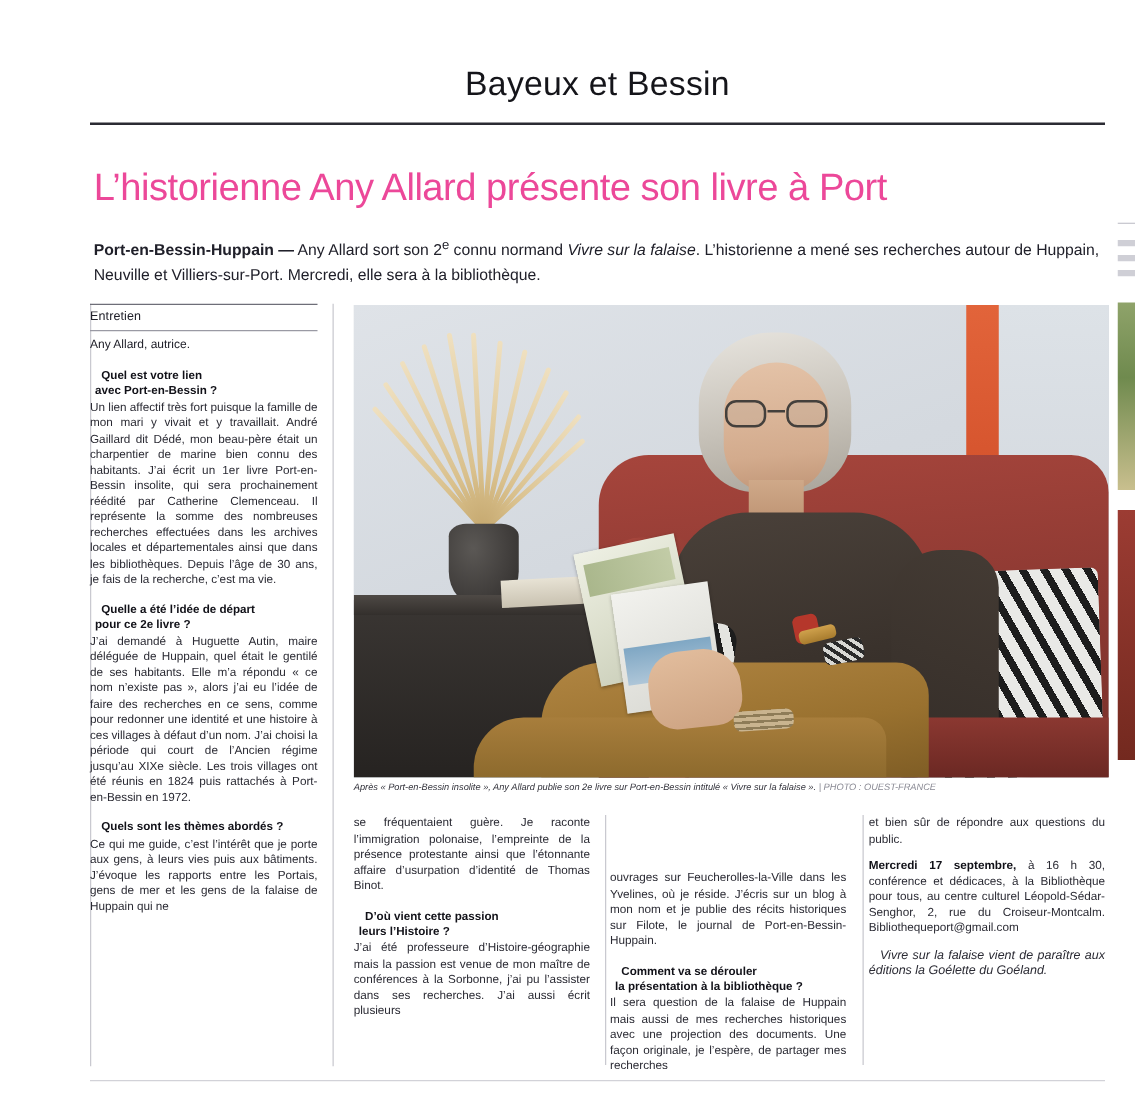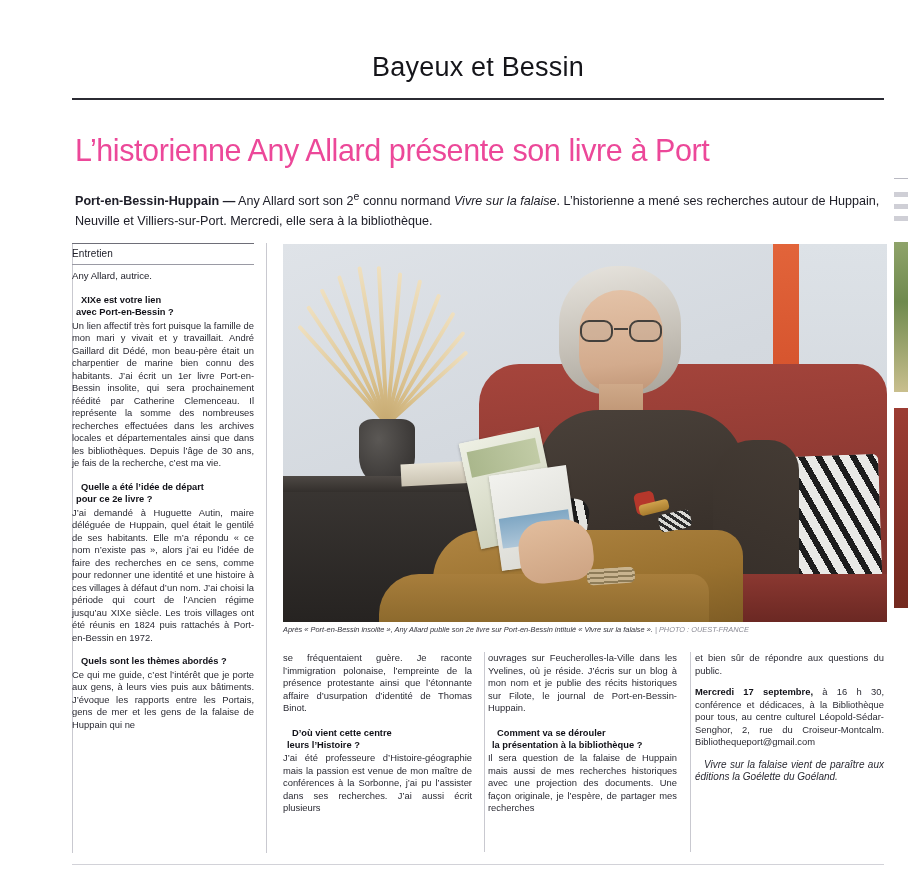--- a/index.html
+++ b/index.html
@@ -251,21 +251,21 @@
   .photo-caption {
     position: absolute; left: 283px; top: 625px; width: 604px;
     font-size: 7.4px; line-height: 10px; color: #33333c; font-style: italic;
   }
   .photo-caption .credit { color:#8a8a94; font-style: italic; }
 
   
   .lower { position:absolute; left:283px; top:652px; width:604px; height:200px; }
   .lcol { position:absolute; top:0; width:189px; }
   .lcol.c1 { left:0; }
-  .lcol.c2 { left:205px; }
+  .lcol.c2 { left:205px;margin-top:44px; }
   .lcol.c3 { left:412px; }
   .p {
     font-size: 9.4px; line-height: 12.5px; color:#2a2a33; text-align: justify;
     margin:0 0 2px 0;
   }
   .q2 {
     font-size: 9.3px; font-weight:700; color:#111118; line-height:12.4px;
     margin: 12px 0 1px 0; text-indent: 9px;
   }
   .q2 span.l2 { display:block; text-indent:4px; }
@@ -315,21 +315,21 @@
   <div class="vrule vr2"></div>
   <div class="vrule vr3"></div>
 
   <div class="col-left">
     <div class="box-rule-top"></div>
     <div class="kicker">Entretien</div>
     <div class="box-rule-mid"></div>
     <div class="byline">Any Allard, autrice.</div>
 
     <div class="q">
-      <span>XIXe est votre lien</span>
+      <span>Quel est votre lien</span>
       <span class="l2">avec Port-en-Bessin ?</span>
     </div>
     <p class="a">Un lien affectif très fort puisque la famille de mon mari y vivait et y travaillait. André Gaillard dit Dédé, mon beau-père était un charpentier de marine bien connu des habitants. J’ai écrit un 1er livre Port-en-Bessin insolite, qui sera prochainement réédité par Catherine Clemenceau. Il représente la somme des nombreuses recherches effectuées dans les archives locales et départementales ainsi que dans les bibliothèques. Depuis l’âge de 30 ans, je fais de la recherche, c’est ma vie.</p>
 
     <div class="q">
       <span>Quelle a été l’idée de départ</span>
       <span class="l2">pour ce 2e livre ?</span>
     </div>
     <p class="a">J’ai demandé à Huguette Autin, maire déléguée de Huppain, quel était le gentilé de ses habitants. Elle m’a répondu « ce nom n’existe pas », alors j’ai eu l’idée de faire des recherches en ce sens, comme pour redonner une identité et une histoire à ces villages à défaut d’un nom. J’ai choisi la période qui court de l’Ancien régime jusqu’au XIXe siècle. Les trois villages ont été réunis en 1824 puis rattachés à Port-en-Bessin en 1972.</p>
 
@@ -400,21 +400,21 @@
   </div>
 
   <div class="photo-caption">
     <span>Après « Port-en-Bessin insolite », Any Allard publie son 2e livre sur Port-en-Bessin intitulé « Vivre sur la falaise ».</span><span class="credit"> | PHOTO : OUEST-FRANCE</span>
   </div>
 
   <div class="lower">
     <div class="lcol c1">
       <p class="p">se fréquentaient guère. Je raconte l’immigration polonaise, l’empreinte de la présence protestante ainsi que l’étonnante affaire d’usurpation d’identité de Thomas Binot.</p>
       <div class="q2">
-        <span>D’où vient cette centre</span>
+        <span>D’où vient cette passion</span>
         <span class="l2">leurs l’Histoire ?</span>
       </div>
       <p class="p">J’ai été professeure d’Histoire-géographie mais la passion est venue de mon maître de conférences à la Sorbonne, j’ai pu l’assister dans ses recherches. J’ai aussi écrit plusieurs</p>
     </div>
 
     <div class="lcol c2">
       <p class="p">ouvrages sur Feucherolles-la-Ville dans les Yvelines, où je réside. J’écris sur un blog à mon nom et je publie des récits historiques sur Filote, le journal de Port-en-Bessin-Huppain.</p>
       <div class="q2">
         <span>Comment va se dérouler</span>
         <span class="l2">la présentation à la bibliothèque ?</span>

